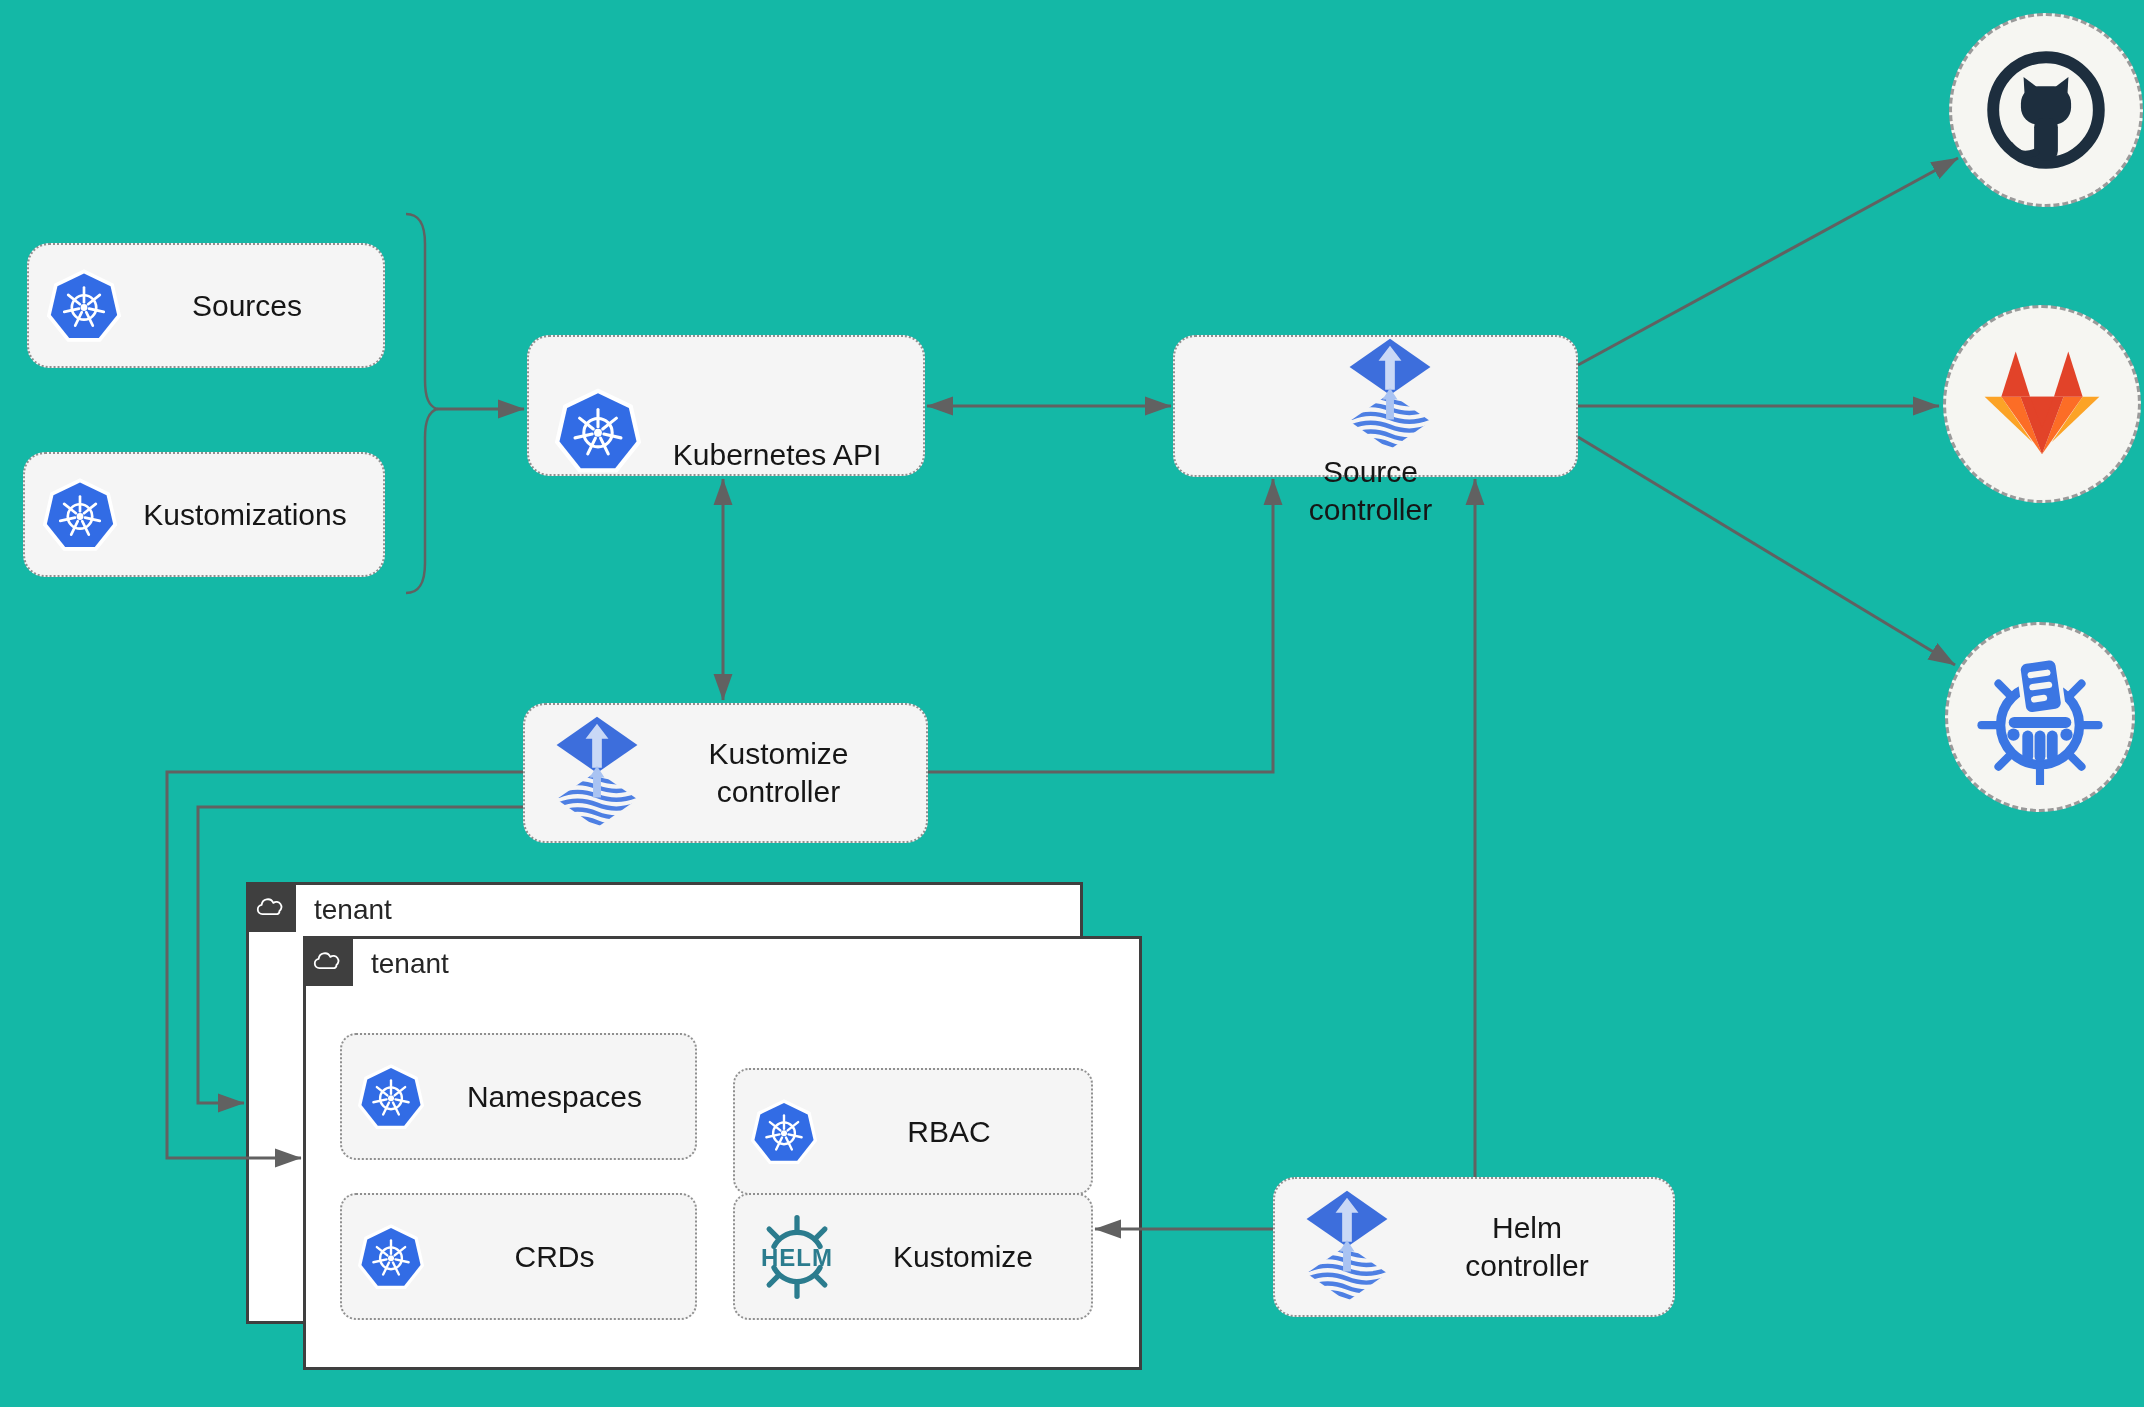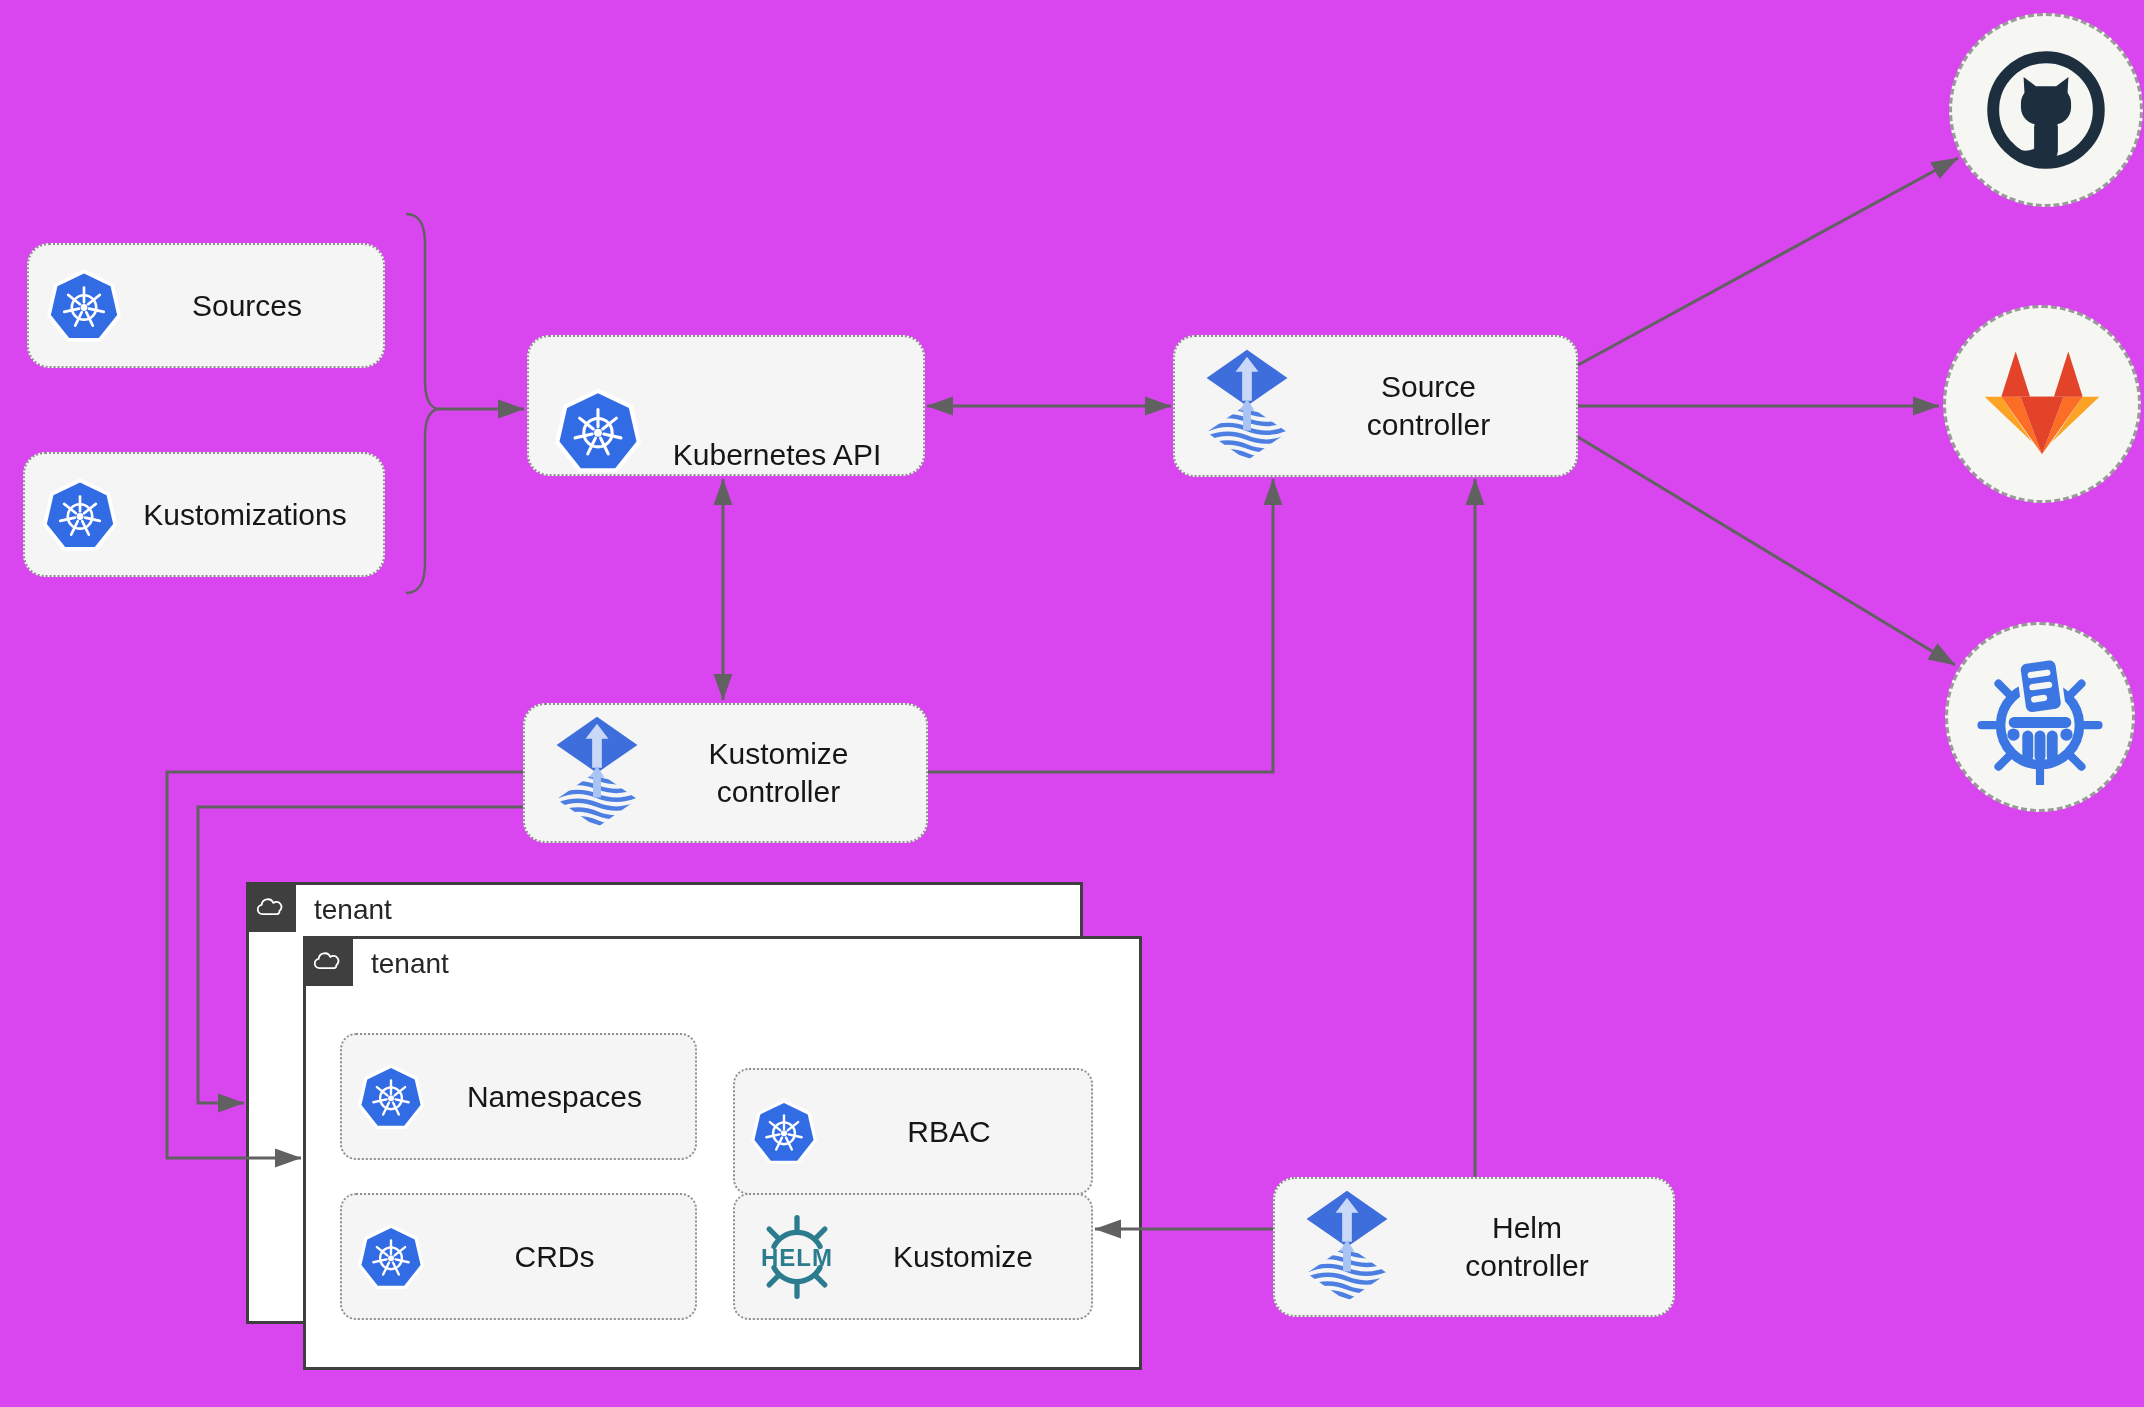--- a/index.html
+++ b/index.html
@@ -2,21 +2,21 @@
 <html style="--kubernetes-blue: #326ce5; --flux-blue: #3d6edc; --flux-arrow-light: #c9d8f6; --helm-teal: #2b7c8e; --github-navy: #1d2e3e; --gitlab-red-orange: #e24329; --gitlab-orange: #fc6d26; --gitlab-amber: #fca326; --chartmuseum-blue: #3b76e3; --wire-gray: #616161; --node-fill: #f5f5f5; --tenant-border: #3f3f3f;"><head>
 <meta charset="utf-8">
 <style>
   :root{
     --kubernetes-blue:#326ce5; --flux-blue:#3d6edc; --flux-arrow-light:#c9d8f6;
     --helm-teal:#2b7c8e; --github-navy:#1d2e3e; --chartmuseum-blue:#3b76e3;
     --wire-gray:#616161; --node-fill:#f5f5f5; --tenant-border:#3f3f3f;
   }
   html,body{margin:0;padding:0;background:#ffffff;}
   .stage{position:relative;width:2144px;height:1407px;overflow:hidden;
-         font-family:"Liberation Sans",sans-serif;background:#d946ef;}
+         font-family:"Liberation Sans",sans-serif;background:#14b8a6;}
   .wires{position:absolute;left:0;top:0;width:2144px;height:1407px;z-index:10;pointer-events:none;}
   .node{position:absolute;background:var(--node-fill);border:2px dotted #8f8f8f;border-radius:22px;
         display:flex;align-items:center;box-sizing:border-box;z-index:2;}
   .node .nlabel{flex:1;text-align:center;font-size:30px;color:#161616;line-height:38px;padding-right:10px;}
   .icon{flex:0 0 auto;display:block;}
   .tenant{position:absolute;background:#ffffff;border:3px solid var(--tenant-border);box-sizing:border-box;}
   .tenant-outer{z-index:3;} .tenant-inner{z-index:4;}
   .tenant-tab{position:absolute;width:50px;height:50px;background:var(--tenant-border);
               display:flex;align-items:center;justify-content:center;z-index:5;}
   .tenant-label{position:absolute;font-size:28px;color:#262626;z-index:5;}
@@ -129,21 +129,21 @@
     <div class="nlabel">Kustomizations</div>
   </div>
 
   <div class="node" style="left:527px;top:335px;width:398px;height:141px;align-items:flex-end;">
     <svg class="icon" width="86" height="86" style="margin-left:26px;">
         <use href="#sym-k8s"></use>
       </svg>
     <div class="nlabel">Kubernetes API</div>
   </div>
 
-  <div class="node" style="left:1173px;top:335px;width:405px;height:142px;">
+  <div class="node" style="left:1173px;top:335px;width:405px;height:142px;flex-direction:column;">
     <svg class="icon" width="88" height="116" style="margin-left:28px;">
         <use href="#sym-flux"></use>
       </svg>
     <div class="nlabel">
       <div>Source</div>
       <div>controller</div>
     </div>
   </div>
 
   <div class="node" style="left:523px;top:703px;width:405px;height:140px;">

